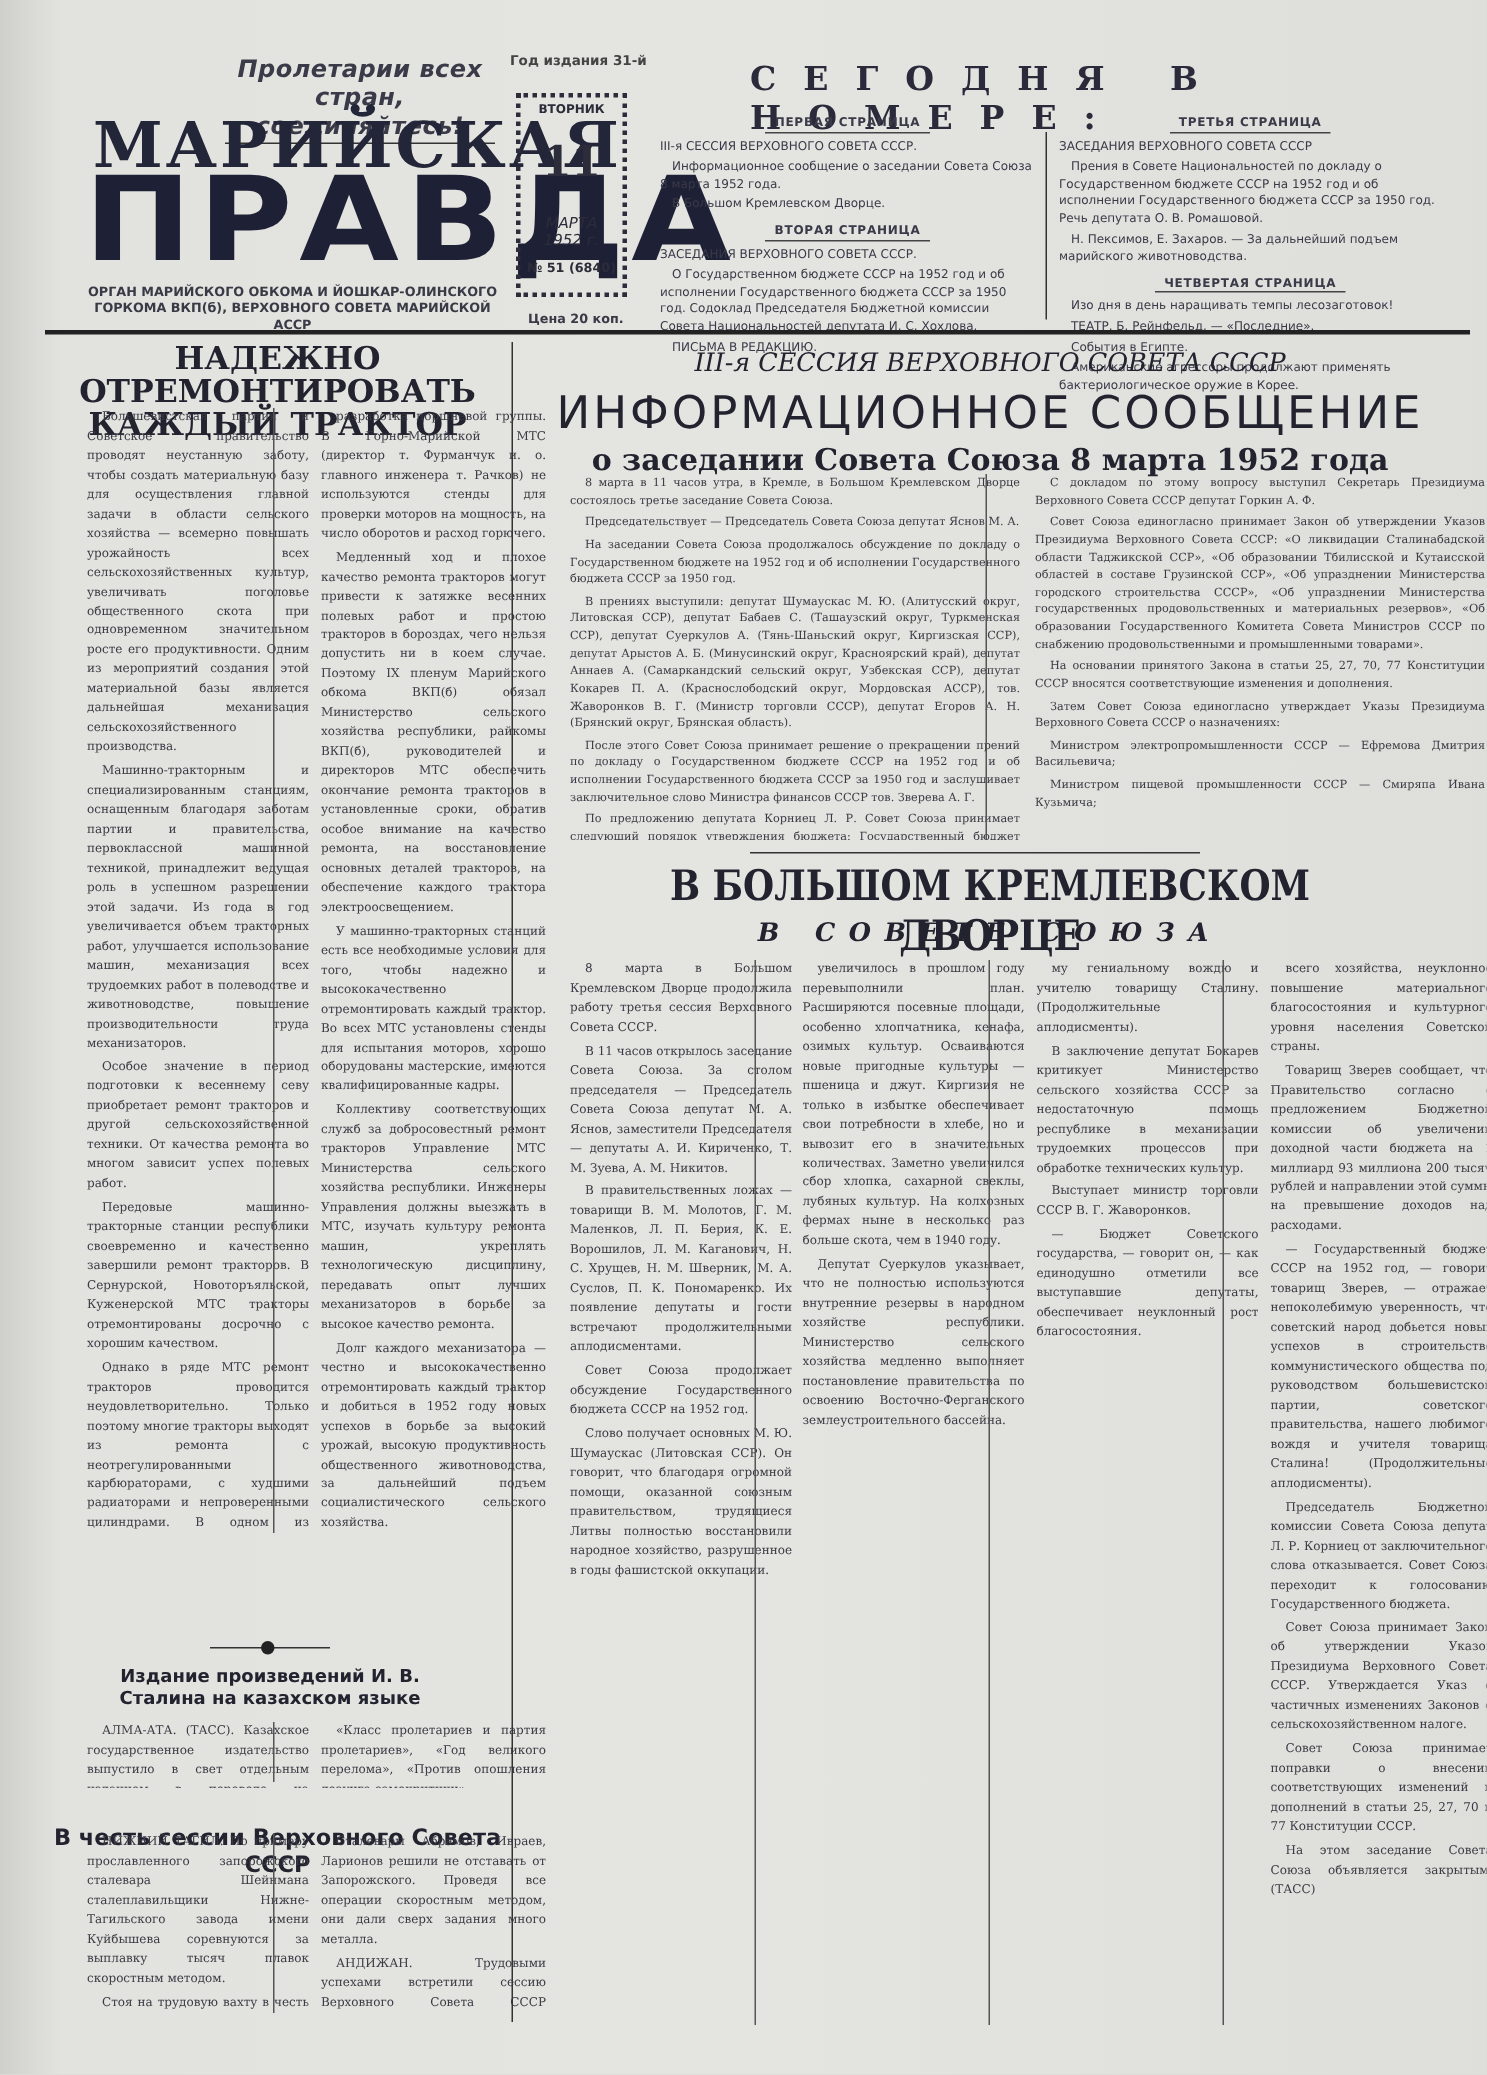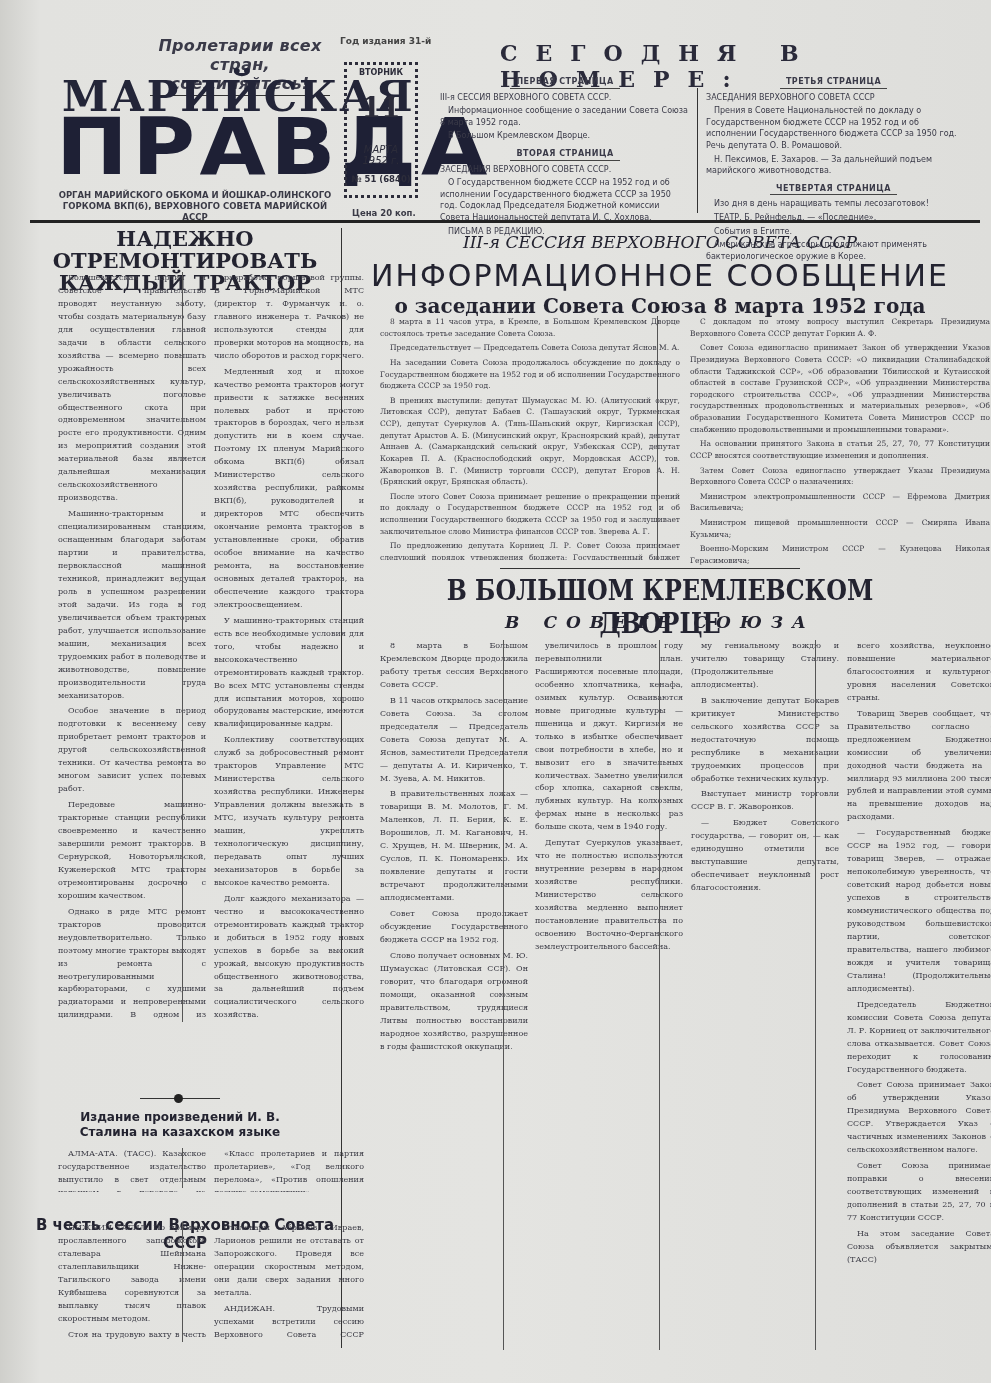--- a/index.html
+++ b/index.html
@@ -146,21 +146,20 @@
 
   </div>
   <div class="colsep" style="left:657px; top:316px; height:244px;"></div>
   <div class="abs body-col" style="left:662px; top:316px; width:300px; height:250px; font-size:7.5px; line-height:1.55;">
     <p>С докладом по этому вопросу выступил Секретарь Президиума Верховного Совета СССР депутат Горкин А. Ф.</p>
     <p>Совет Союза единогласно принимает Закон об утверждении Указов Президиума Верховного Совета СССР: «О ликвидации Сталинабадской области Таджикской ССР», «Об образовании Тбилисской и Кутаисской областей в составе Грузинской ССР», «Об упразднении Министерства городского строительства СССР», «Об упразднении Министерства государственных продовольственных и материальных резервов», «Об образовании Государственного Комитета Совета Министров СССР по снабжению продовольственными и промышленными товарами».</p>
     <p>На основании принятого Закона в статьи 25, 27, 70, 77 Конституции СССР вносятся соответствующие изменения и дополнения.</p>
     <p>Затем Совет Союза единогласно утверждает Указы Президиума Верховного Совета СССР о назначениях:</p>
     <p>Министром электропромышленности СССР — Ефремова Дмитрия Васильевича;</p>
     <p>Министром пищевой промышленности СССР — Смиряпа Ивана Кузьмича;</p>
-    <p>Военно-Морским Министром СССР — Кузнецова Николая Герасимовича;</p>
 
   </div>
 
   <div class="abs" style="left:500px; top:568px; width:300px; height:1px; background:#333;"></div>
 
   <div class="abs headline" style="left:350px; top:574px; width:620px; font-size:28px; font-family:'DejaVu Serif', serif; transform:scaleX(0.85);">В БОЛЬШОМ КРЕМЛЕВСКОМ ДВОРЦЕ</div>
   <div class="abs headline" style="left:350px; top:612px; width:620px; font-size:17px; font-style:italic; letter-spacing:9px; font-family:'DejaVu Serif', serif;">В СОВЕТЕ СОЮЗА</div>
 
   <div class="abs body-col" style="left:352px; top:640px; width:148px; height:710px;">
     <p>8 марта в Большом Кремлевском Дворце продолжила работу третья сессия Верховного Совета СССР.</p>

